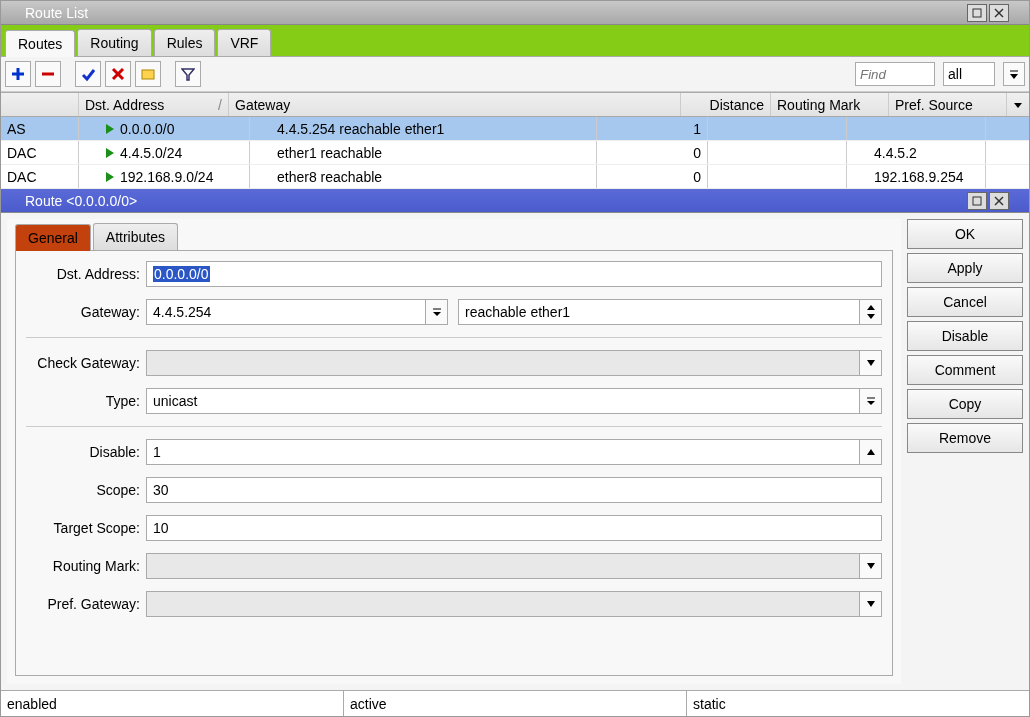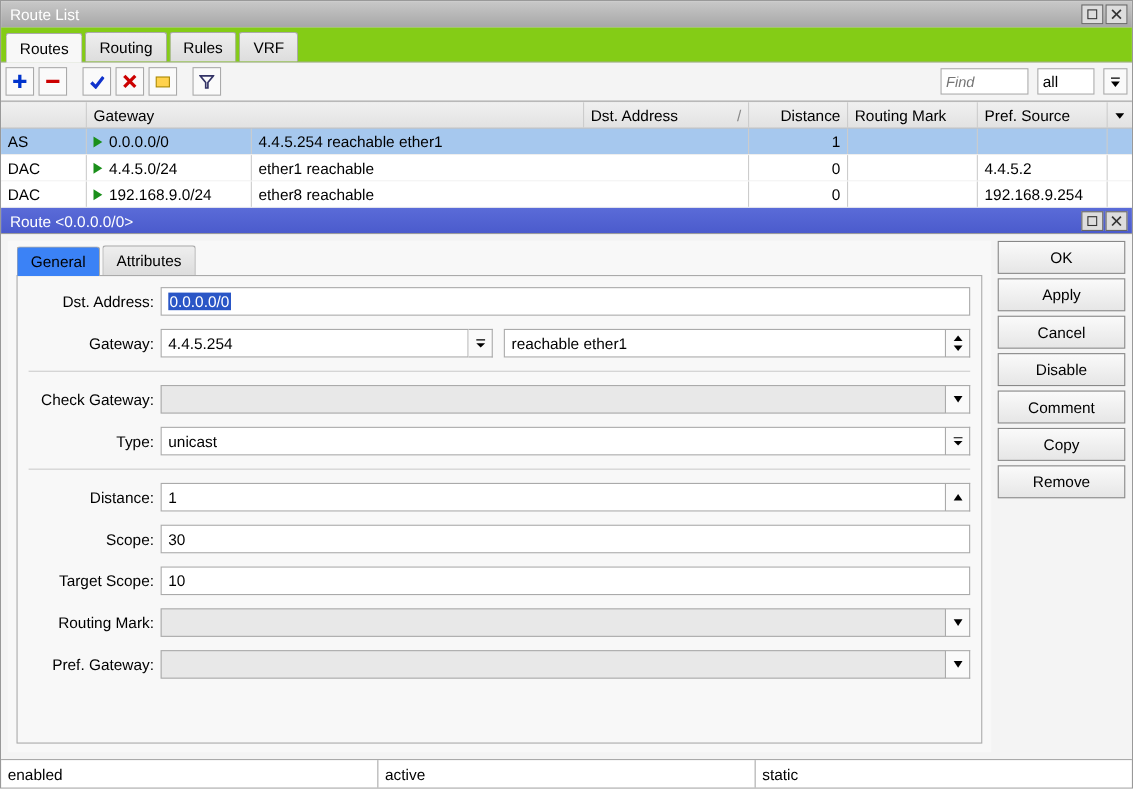--- a/index.html
+++ b/index.html
@@ -8,21 +8,21 @@
   font-family: Arial, sans-serif;
   font-size: 14px;
   background: #fff;
   color: #000;
 }
 .container { width: 1030px; height: 717px; display: flex; flex-direction: column; border: 1px solid #999; }
 
 .win { display: flex; flex-direction: column; }
 .titlebar {
   display: flex; align-items: center; justify-content: space-between;
-  height: 24px; padding: 0 4px; background: linear-gradient(#c8c8c8, #a8a8a8);
+  height: 24px; padding: 0 20px; background: linear-gradient(#c8c8c8, #a8a8a8);
   border-bottom: 1px solid #888; color: #fff; font-size: 14px;
 }
 .titlebar.blue { background: linear-gradient(#5a6bd8, #4b5bcc); color: #fff; }
 .titlebar .title { padding-left: 4px; }
 .titlebtns { display: flex; gap: 2px; }
 .titlebtn {
   width: 20px; height: 18px; border: 1px solid #666; background: #ddd;
   display: flex; align-items: center; justify-content: center;
   font-size: 11px; cursor: default;
 }
@@ -63,32 +63,32 @@
 .ghead, .grow { display: flex; align-items: center; height: 24px; }
 .ghead { background: linear-gradient(#f0f0f0,#e2e2e2); border-bottom:1px solid #aaa; font-size:14px; }
 .gcell { padding: 0 6px; border-right: 1px solid #ccc; overflow: hidden; white-space: nowrap; height:100%; display:flex; align-items:center; }
 .c-flags { width: 78px; }
 .c-dst  { width: 150px; }
 .c-gw   { flex: 1; }
 .c-dist { width: 90px; justify-content:flex-end; }
 .c-mark { width: 118px; }
 .c-src  { width: 118px; }
 .c-drop { width: 22px; justify-content:center; border-right:none; }
-.grow { border-bottom: 1px solid #eee; background:#fff; }
+.grow { border-bottom: 1px solid #eee; background:#fff;gap:21px; }
 .grow.selected { background:#a6c8ee; }
 .tri-play {
   width:0;height:0;border-top:5px solid transparent;border-bottom:5px solid transparent;
   border-left:8px solid #1a8f1a; margin-right:6px;
 }
 
 .detailbody { flex:1; display:flex; background:#f4f4f4; padding:6px; gap:6px; }
 .formarea { flex:1; background:#f8f8f8; border:0px solid #ccc; padding:4px 8px 8px 8px; display:flex; flex-direction:column; }
 .dettabs { display:flex; margin-bottom:0; }
 .dettab { padding:5px 12px; border:1px solid #aaa; border-bottom:none; background:linear-gradient(#eee,#ddd); margin-right:2px; border-radius:3px 3px 0 0; cursor:default;}
-.dettab.active{ background:#3b82f6; position:relative; top:1px;}
+.dettab.active{ background:#c2410c; position:relative; top:1px;}
 .formpanel{ border:1px solid #aaa; background:#f8f8f8; flex:1; padding:10px 10px; overflow:auto;}
 .frow{ display:flex; align-items:center; margin-bottom:12px; }
 .flabel{ width:120px; text-align:right; padding-right:6px; }
 .finput{ flex:1; height:26px; border:1px solid #aaa; padding:0 6px; background:#fff; display:flex; align-items:center; }
 .finput.sel { background:#e8e8e8; color:#444; }
 .fsel{ width:22px; height:26px; border:1px solid #aaa; border-left:none; display:flex; align-items:center; justify-content:center; background:#fafafa;}
 .sidebtns{ width:116px; display:flex; flex-direction:column; gap:4px; }
 .sidebtn{ height:30px; border:1px solid #888; background:linear-gradient(#fafafa,#e6e6e6); display:flex; align-items:center; justify-content:center; cursor:default;}
 .statusbar{ display:flex; height:26px; border-top:1px solid #aaa; }
 .scell{ flex:1; border-right:1px solid #aaa; padding:0 6px; display:flex; align-items:center; }
@@ -170,25 +170,25 @@
           <svg width="12" height="12">
             <line x1="2" y1="3" x2="10" y2="3" stroke="#000"></line>
             <polygon points="2,6 10,6 6,11" fill="#000"></polygon>
           </svg>
         </div>
     </div>
 
     <div class="grid">
       <div class="ghead">
         <div class="gcell c-flags"></div>
-        <div class="gcell c-gw">Gateway</div>
         <div class="gcell c-dst">
             <span>Dst. Address</span>
             <span style="margin-left:auto;color:#888">/</span>
           </div>
+        <div class="gcell c-gw">Gateway</div>
         <div class="gcell c-dist">Distance</div>
         <div class="gcell c-mark">Routing Mark</div>
         <div class="gcell c-src">Pref. Source</div>
         <div class="gcell c-drop">
             <svg width="10" height="10">
               <polygon points="1,3 9,3 5,8" fill="#000"></polygon>
             </svg>
           </div>
       </div>
       <div id="rows">
@@ -294,21 +294,21 @@
                 <svg width="12" height="12">
                   <line x1="2" y1="3" x2="10" y2="3" stroke="#000"></line>
                   <polygon points="2,6 10,6 6,10" fill="#000"></polygon>
                 </svg>
               </div>
           </div>
 
           <div class="divider"></div>
 
           <div class="frow">
-            <div class="flabel">Distance:</div>
+            <div class="flabel">Disable:</div>
             <div class="finput">1</div>
             <div class="fsel">
                 <svg width="10" height="10">
                   <polygon points="1,8 9,8 5,2" fill="#000"></polygon>
                 </svg>
               </div>
           </div>
 
           <div class="frow">
             <div class="flabel">Scope:</div>

